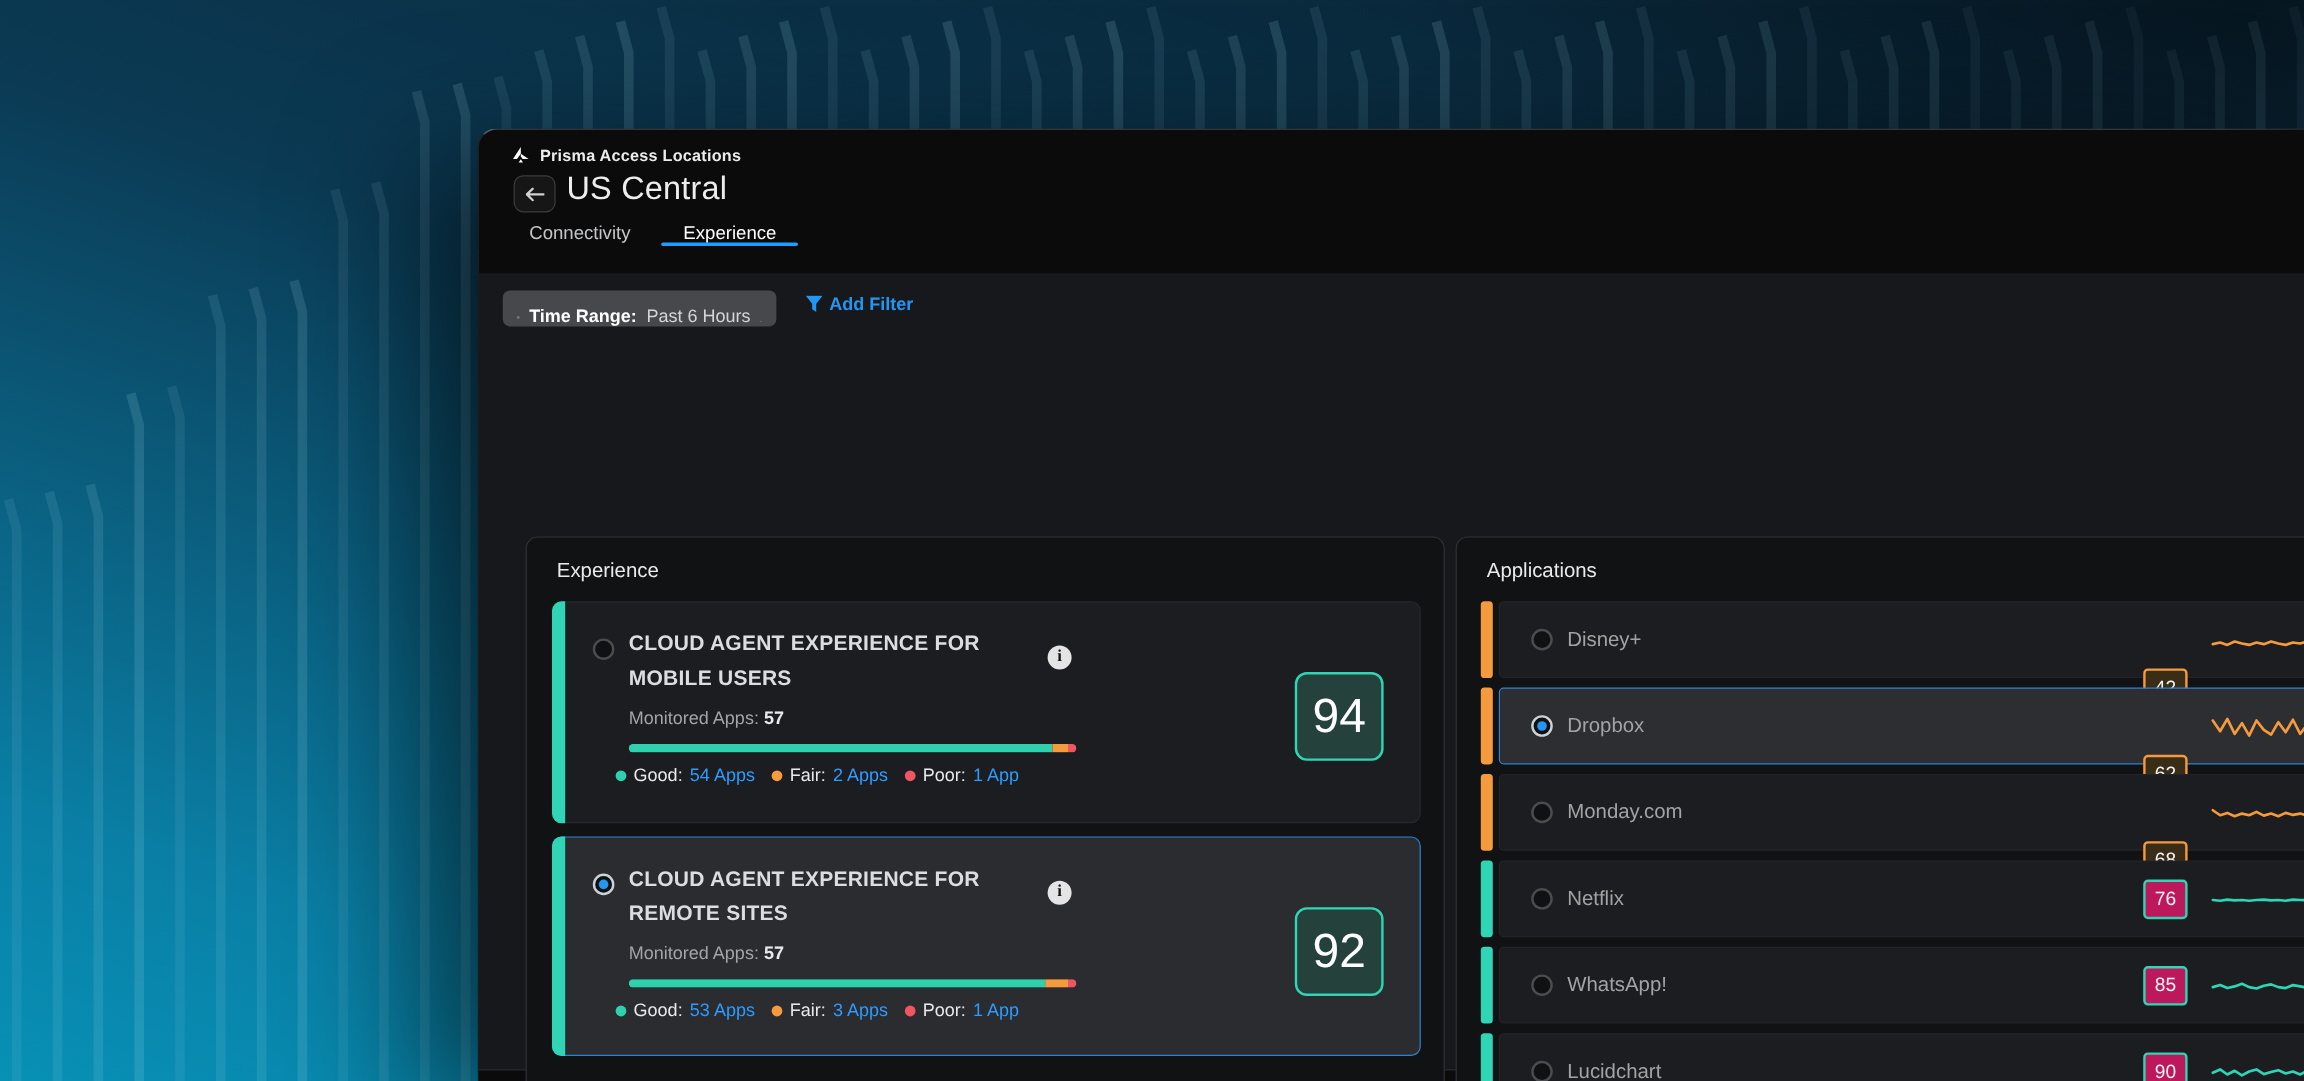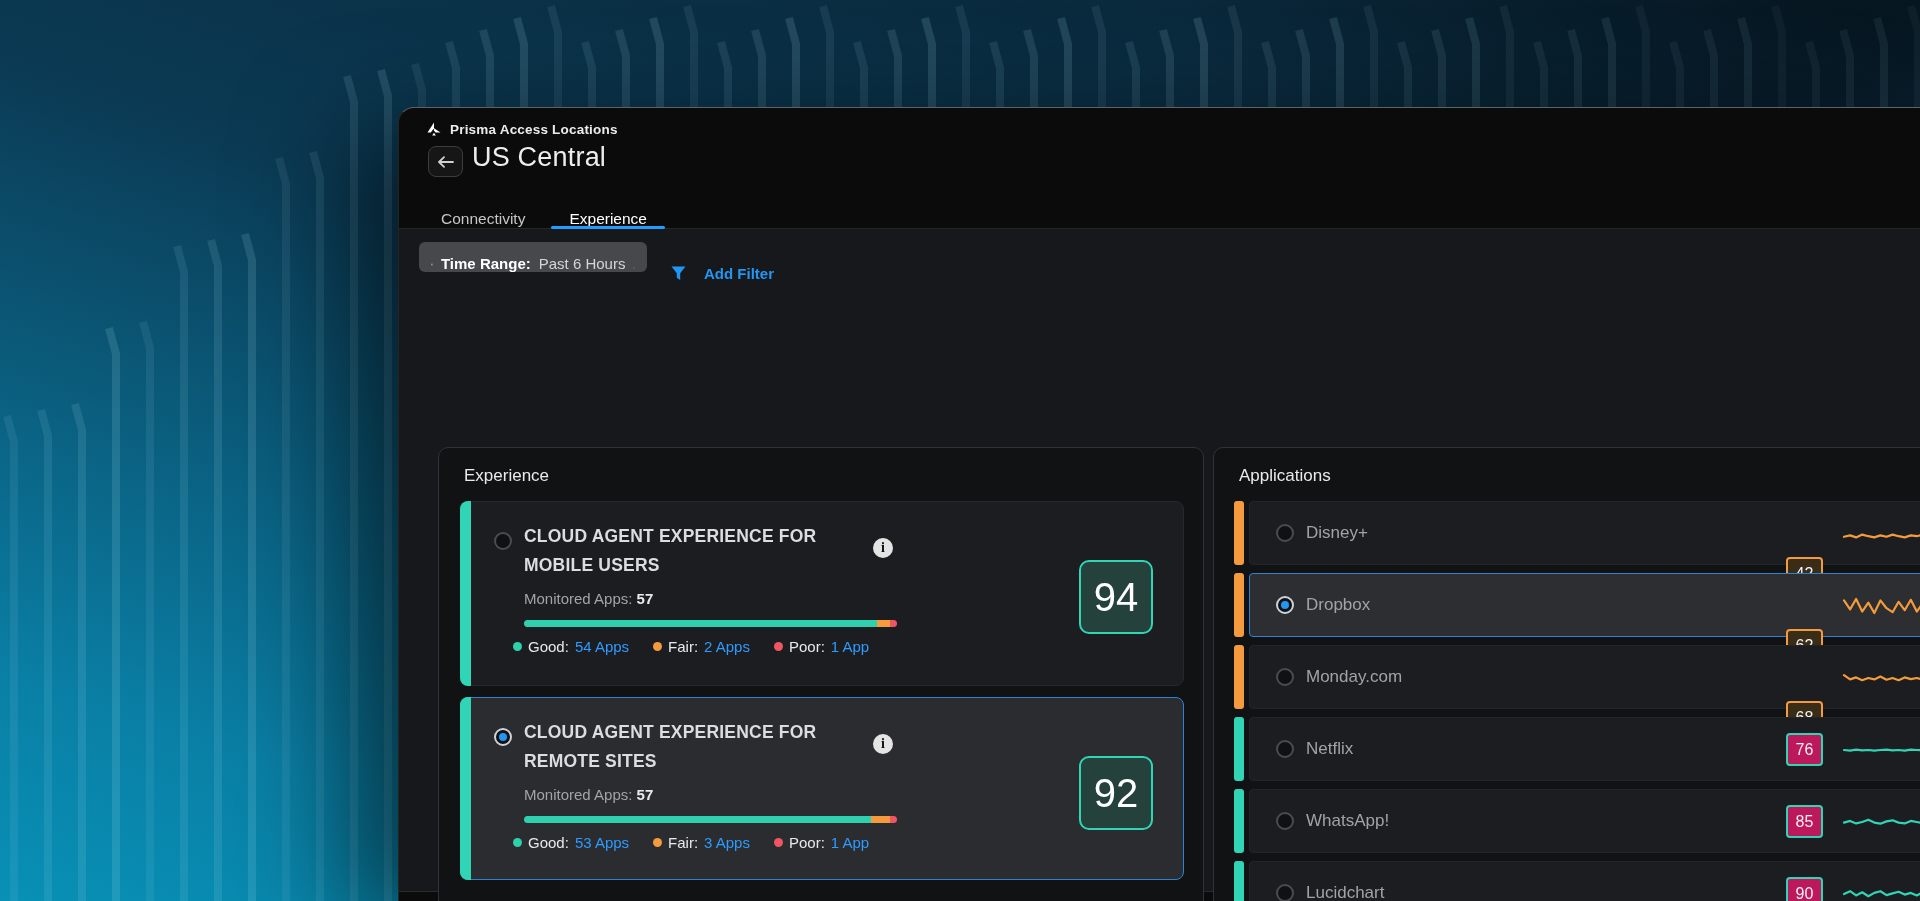--- a/index.html
+++ b/index.html
@@ -23,39 +23,39 @@
   .brand-row { position:absolute; left:27px; top:13px; display:flex; align-items:center; gap:8px; }
   .brand-row svg { display:block; }
   .brand-name { font-size:13.5px; font-weight:bold; color:#ebecec; letter-spacing:.2px; }
 
   .back-btn { position:absolute; left:29px; top:38px; width:35px; height:31px;
     border:1px solid #3c3d3f; border-radius:8px; background:#161617;
     display:flex; align-items:center; justify-content:center; cursor:pointer; }
   .page-title { position:absolute; left:73px; top:34px; font-size:27px; color:#ededee; letter-spacing:.2px; }
 
   .tabbar { position:absolute; left:0; right:0; top:78px; height:43px;
-    border-bottom:1px solid #232527; display:flex; align-items:flex-end; padding-left:20px; }
+    border-bottom:1px solid #232527; display:flex; align-items:flex-start; padding-left:20px; }
   .tab { position:relative; display:flex; align-items:center; padding:0 22px;
     font-size:15.5px; color:#c4c6c8; cursor:pointer; }
   .tab.active { color:#ffffff; }
   .tab.active::after { content:""; position:absolute; left:4px; right:4px; bottom:-1px;
     height:3px; background:#1f9eff; border-radius:2px; }
 
   .content { position:absolute; left:0; right:0; top:121px; height:663px;
     background:#17181b; border-bottom:1px solid #2a2b2e; }
 
   
   .time-pill { position:absolute; left:20px; top:13px; height:30px; width:228px;
     background:#47484c; border-radius:6px; display:flex; align-items:flex-end; gap:8px;
     padding:0 12px; cursor:pointer; }
   .time-pill .tp-label { font-size:15px; font-weight:bold; color:#ffffff; white-space:nowrap; }
   .time-pill .tp-value { font-size:15px; color:#d4d5d7; white-space:nowrap; }
   .time-pill .chev { margin-left:auto; }
-  .add-filter { position:absolute; left:272px; top:25px; height:38px;
-    display:flex; align-items:center; gap:18px; cursor:pointer; }
+  .add-filter { position:absolute; left:272px; top:5px; height:38px;
+    display:flex; align-items:center; gap:5px; cursor:pointer; }
   .add-filter span { font-size:15px; font-weight:bold; color:#2196f3; }
 
   
   .panel-box { position:absolute; top:218px; background:#101214;
     border:1px solid #313235; border-radius:10px; }
   .panel-title { position:absolute; left:25px; top:18px; font-size:17px; color:#e9eaeb; }
 
   .exp-panel { left:39px; width:766px; height:484px; }
   .apps-panel { left:814px; right:-14px; height:484px; overflow:hidden; }
 
@@ -81,21 +81,21 @@
     border:2px solid #2fd5b5; border-radius:10px; background:#24413b;
     display:flex; align-items:center; justify-content:center;
     font-size:40px; color:#ffffff; }
   .monitored { position:absolute; left:63px; top:88px; font-size:15px; color:#a2a4a6; }
   .monitored b { color:#e9eaeb; font-weight:bold; }
   .hbar { position:absolute; left:63px; top:118px; width:373px; height:7px;
     border-radius:4px; overflow:hidden; display:flex; }
   .hbar .seg-good { background:#2fd0ae; }
   .hbar .seg-fair { background:#f59b3d; }
   .hbar .seg-poor { background:#ef5661; }
-  .legend { position:absolute; left:52px; top:136px; display:flex; align-items:flex-end; gap:24px; }
+  .legend { position:absolute; left:52px; top:136px; display:flex; align-items:flex-end; gap:14px; }
   .leg-item { display:flex; align-items:center; gap:6px; font-size:15px; }
   .dot { width:9px; height:9px; border-radius:50%; flex:none; }
   .dot.good { background:#2fd0ae; } .dot.fair { background:#f59b3d; } .dot.poor { background:#ef5661; }
   .leg-item .lk { color:#e8e9ea; }
   .leg-item .lv { color:#2e9bff; }
 
   
   .apps-rows { position:absolute; left:20px; right:0; top:53px; }
   .app-row { position:relative; height:64px; margin-bottom:8px; cursor:pointer; }
   .row-strip { position:absolute; left:0; top:0; bottom:0; width:10px; border-radius:3px; }

